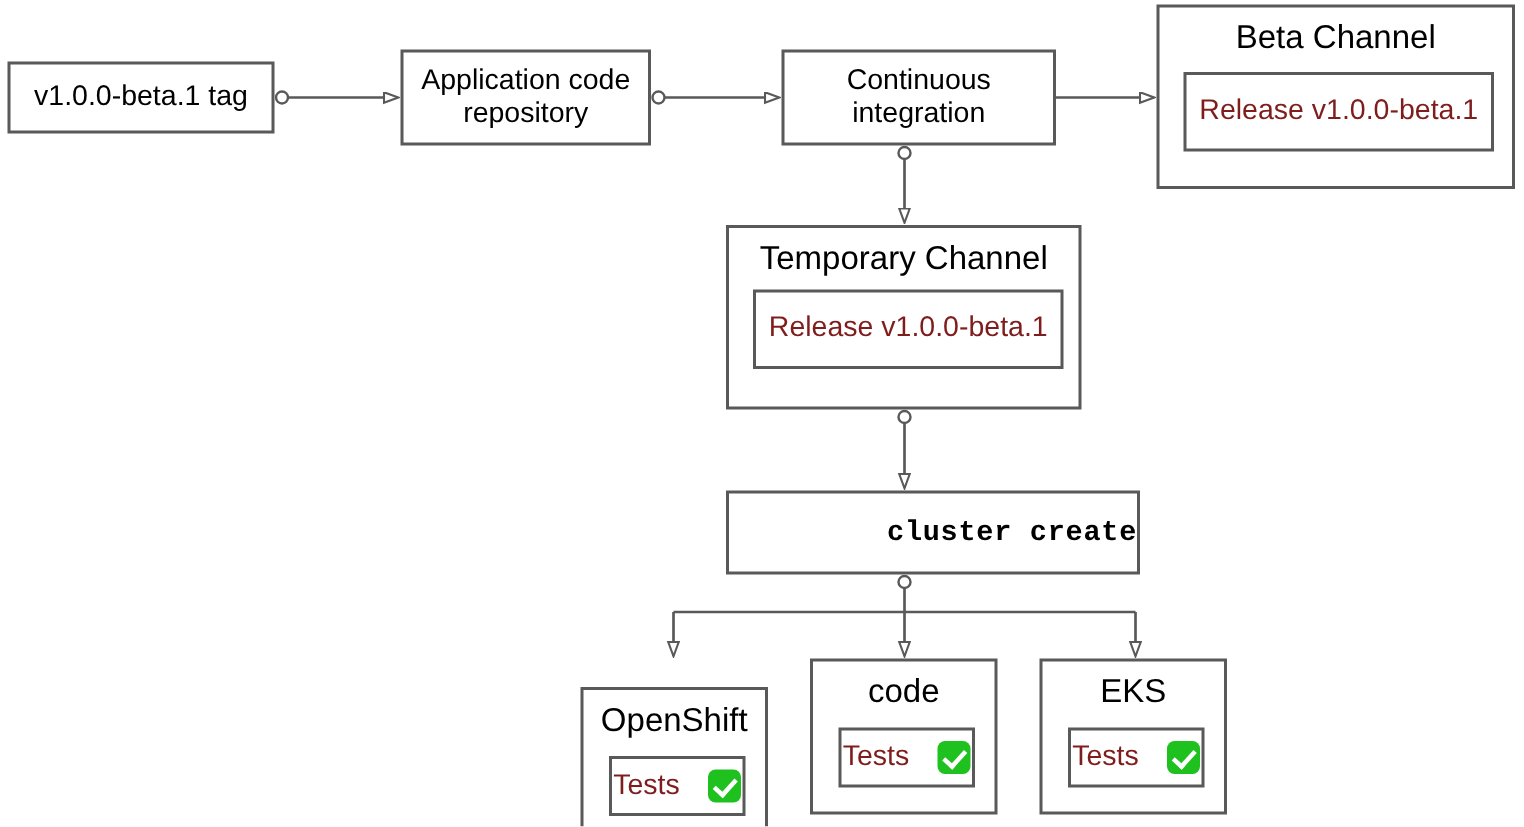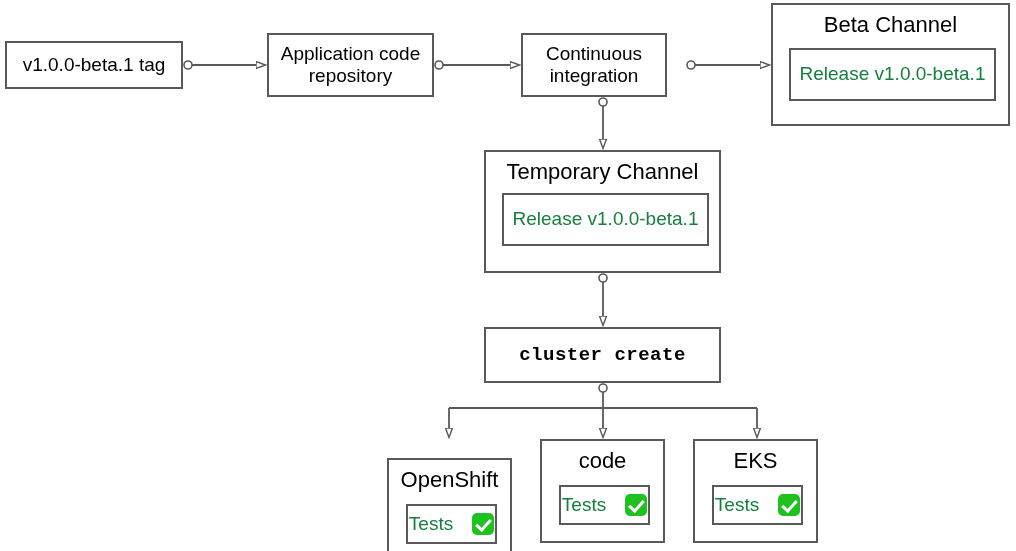--- a/index.html
+++ b/index.html
@@ -53,21 +53,21 @@
   }
   .inner-node {
     position: absolute;
     box-sizing: border-box;
     border: 2px solid #595959;
     background: #ffffff;
     display: flex;
     align-items: center;
     justify-content: center;
     font-size: 19px;
-    color: #15803d;
+    color: #7f1d1d;
   }
   .mono-node {
     font-family: "Liberation Mono", "DejaVu Sans Mono", monospace;
     font-weight: bold;
     font-size: 19px;
     letter-spacing: 0.5px;
   }
   .test-row {
     display: flex;
     align-items: center;
@@ -143,39 +143,39 @@
   </svg>
 
   <div class="node" style="left:5px; top:41px; width:178px; height:48px;">
     <span>v1.0.0-beta.1 tag</span>
   </div>
 
   <div class="node" style="left:267px; top:33px; width:167px; height:64px; padding:12px 10px;">
     <span>Application code repository</span>
   </div>
 
-  <div class="node" style="left:521px; top:33px; width:146px; height:64px; padding:0 24px;">
+  <div class="node" style="left:521px; top:33px; width:183px; height:64px; padding:0 24px;">
     <span>Continuous integration</span>
   </div>
 
   <div class="node container-node" style="left:771px; top:3px; width:239px; height:123px;">
     <div class="container-title">Beta Channel</div>
     <div class="inner-node" style="left:16px; top:43px; width:207px; height:53px;">
       <span>Release v1.0.0-beta.1</span>
     </div>
   </div>
 
   <div class="node container-node" style="left:484px; top:150px; width:237px; height:123px;">
     <div class="container-title">Temporary Channel</div>
     <div class="inner-node" style="left:16px; top:41px; width:207px; height:53px;">
       <span>Release v1.0.0-beta.1</span>
     </div>
   </div>
 
-  <div class="node mono-node" style="left:484px; top:327px; width:237px; height:56px;">
+  <div class="node mono-node" style="left:484px; top:327px; width:276px; height:56px;justify-content:flex-end;">
     <span>cluster create</span>
   </div>
 
   <div class="node container-node" style="left:387px; top:458px; width:125px; height:104px;">
     <div class="container-title">OpenShift</div>
     <div class="inner-node" style="left:17px; top:44px; width:91px; height:40px;">
       <span class="test-row">
         <span>Tests</span>
         <span class="check-badge"></span>
       </span>

